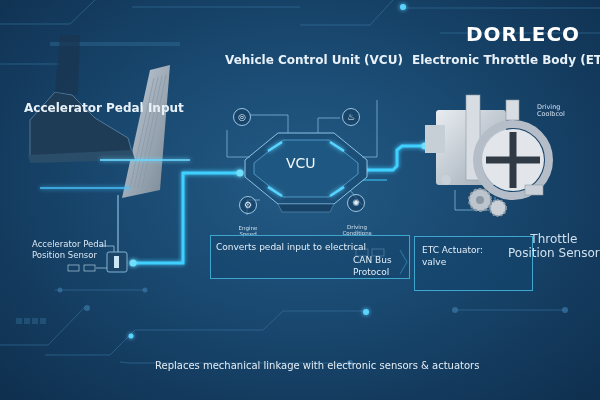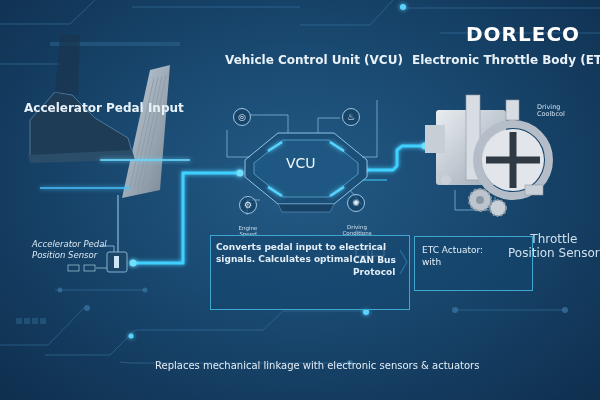--- a/index.html
+++ b/index.html
@@ -160,55 +160,54 @@
   <rect x="356" y="249" width="12" height="7" fill="none" stroke="#a9cbe0" stroke-width="0.7"></rect>
   <rect x="372" y="249" width="12" height="7" fill="none" stroke="#a9cbe0" stroke-width="0.7"></rect>
 </svg>
 
 <div class="abs logo">DORLECO</div>
 
 <div class="abs title" style="left:24px;top:53px;margin-top:48px;">Accelerator Pedal Input</div>
 <div class="abs title" style="left:225px;top:53px;">Vehicle Control Unit (VCU)</div>
 <div class="abs title" style="left:412px;top:53px;">Electronic Throttle Body (ETC)</div>
 
-<div class="abs label" style="left:32px;top:239px;font-style:italic;">
+<div class="abs label" style="left:32px;top:239px;">
   <div>Accelerator Pedal</div>
   <div>Position Sensor</div>
 </div>
 
 <div class="abs" style="left:286px;top:155px;font-size:14px;color:#f2f8fc;">VCU</div>
 
 <div class="abs icon-circle" style="left:233px;top:108px;">◎</div>
 <div class="abs icon-circle" style="left:342px;top:108px;">♨</div>
 <div class="abs icon-circle" style="left:239px;top:196px;">⚙</div>
 <div class="abs icon-circle" style="left:347px;top:194px;">✺</div>
 <div class="abs tiny" style="left:232px;top:213px;width:32px;">
   <div>Engine</div>
   <div>Speed</div>
 </div>
 <div class="abs tiny" style="left:338px;top:212px;width:38px;">
   <div>Driving</div>
   <div>Conditions</div>
 </div>
 
-<div class="abs box" style="left:210px;top:235px;width:200px;height:75px;font-weight:bold;">
+<div class="abs box" style="left:210px;top:235px;width:200px;height:44px;">
   <div class="abs box-text" style="left:5px;top:6px;">
     <div>Converts pedal input to electrical</div>
-    <div>signals. Calculates optimal</div>
   </div>
   <div class="abs box-text" style="left:142px;top:19px;">
     <div>CAN Bus</div>
     <div>Protocol</div>
   </div>
 </div>
 
 <div class="abs box" style="left:414px;top:236px;width:119px;height:55px;">
   <div class="abs box-text" style="left:7px;top:8px;">
     <div>ETC Actuator:</div>
-    <div>with</div>
+    <div>valve</div>
   </div>
 </div>
 
 <div class="abs tiny" style="left:537px;top:92px;text-align:left;font-size:6.5px;">
   <div>Driving</div>
   <div>Coolbcol</div>
 </div>
 <div class="abs tiny" style="left:508px;top:221px;text-align:center;font-size:12px;">
   <div>Throttle</div>
   <div>Position Sensor</div>

